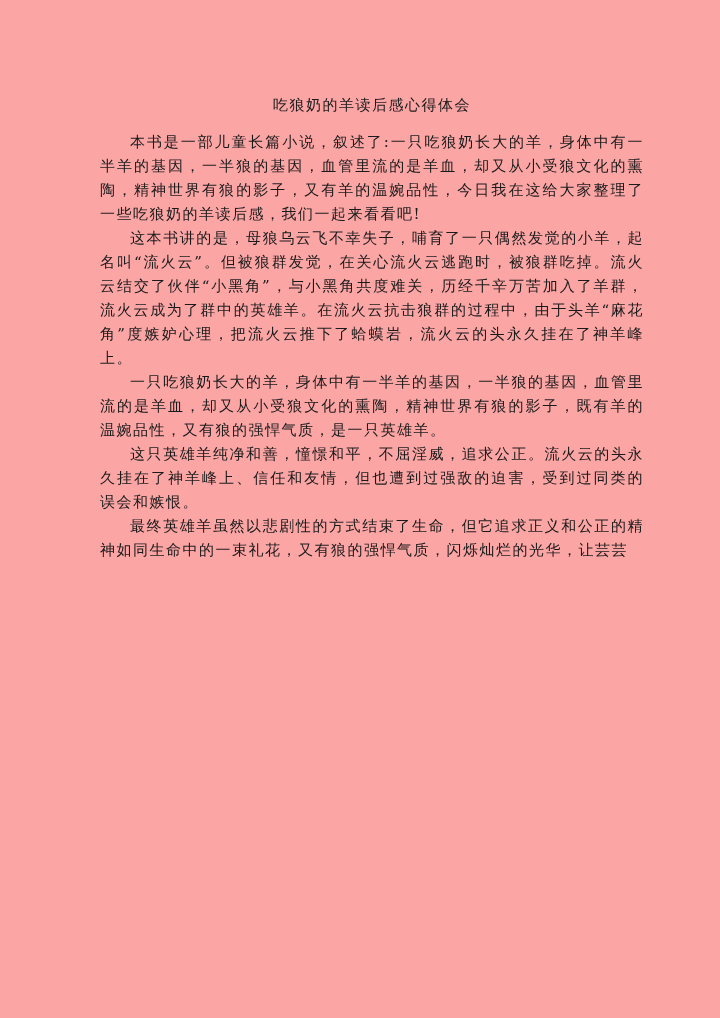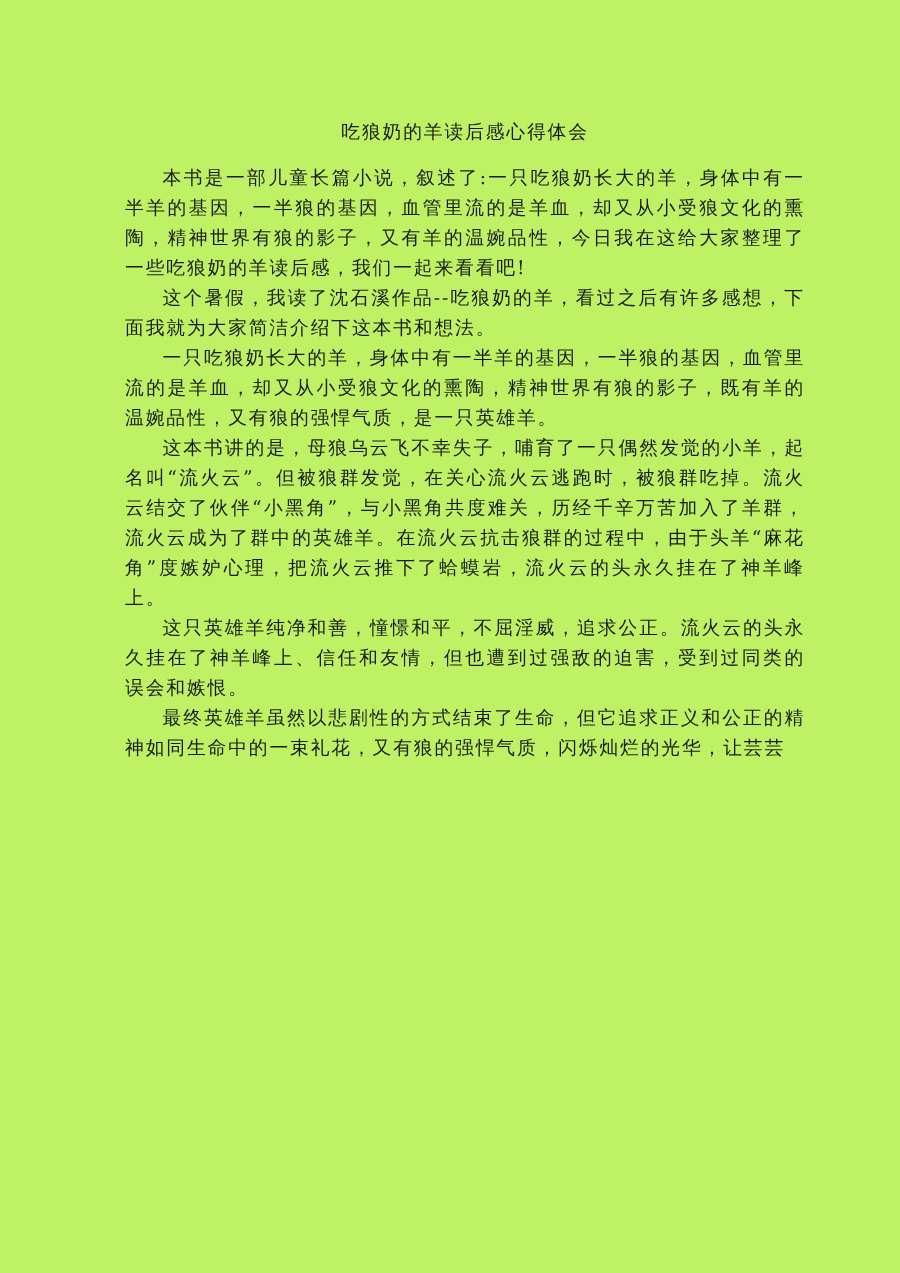--- a/index.html
+++ b/index.html
@@ -12,21 +12,21 @@
     height: 1018px;
     overflow: hidden;
     font-family: "DejaVu Serif", "Liberation Serif", serif;
     color: #1a1a1a;
   }
   .page {
     box-sizing: border-box;
     width: 720px;
     height: 1018px;
     padding: 86px 76px 30px 100px;
-    background: #bef264;
+    background: #fca5a5;
     overflow: hidden;
   }
   .doc-title {
     font-size: 15px;
     font-weight: normal;
     text-align: center;
     margin: 0 0 6px 0;
     line-height: 38px;
     letter-spacing: 1.5px;
   }
@@ -47,22 +47,21 @@
 </style>
 </head>
 <body>
 
 <div class="page">
   <h1 class="doc-title">吃狼奶的羊读后感心得体会</h1>
 
   <p class="para indent">本书是一部儿童长篇小说，叙述了:一只吃狼奶长大的羊，身体中有一半羊的基因，一半狼的基因，血管里流的是羊血，却又从小受狼文化的熏陶，精神世界有狼的影子，又有羊的温婉品性，今日我在这给大家整理了一些吃狼奶的羊读后感，我们一起来看看吧!</p>
 
 
-  <p class="para indent">这个暑假，我读了沈石溪作品--吃狼奶的羊，看过之后有许多感想，下面我就为大家简洁介绍下这本书和想法。</p>
+
+  <p class="para indent">这本书讲的是，母狼乌云飞不幸失子，哺育了一只偶然发觉的小羊，起名叫“流火云”。但被狼群发觉，在关心流火云逃跑时，被狼群吃掉。流火云结交了伙伴“小黑角”，与小黑角共度难关，历经千辛万苦加入了羊群，流火云成为了群中的英雄羊。在流火云抗击狼群的过程中，由于头羊“麻花角”度嫉妒心理，把流火云推下了蛤蟆岩，流火云的头永久挂在了神羊峰上。</p>
 
   <p class="para indent">一只吃狼奶长大的羊，身体中有一半羊的基因，一半狼的基因，血管里流的是羊血，却又从小受狼文化的熏陶，精神世界有狼的影子，既有羊的温婉品性，又有狼的强悍气质，是一只英雄羊。</p>
-
-  <p class="para indent">这本书讲的是，母狼乌云飞不幸失子，哺育了一只偶然发觉的小羊，起名叫“流火云”。但被狼群发觉，在关心流火云逃跑时，被狼群吃掉。流火云结交了伙伴“小黑角”，与小黑角共度难关，历经千辛万苦加入了羊群，流火云成为了群中的英雄羊。在流火云抗击狼群的过程中，由于头羊“麻花角”度嫉妒心理，把流火云推下了蛤蟆岩，流火云的头永久挂在了神羊峰上。</p>
 
   <p class="para indent">这只英雄羊纯净和善，憧憬和平，不屈淫威，追求公正。流火云的头永久挂在了神羊峰上、信任和友情，但也遭到过强敌的迫害，受到过同类的误会和嫉恨。</p>
 
   <p class="para indent">最终英雄羊虽然以悲剧性的方式结束了生命，但它追求正义和公正的精神如同生命中的一束礼花，又有狼的强悍气质，闪烁灿烂的光华，让芸芸</p>
 </div>
 
 </body></html>

